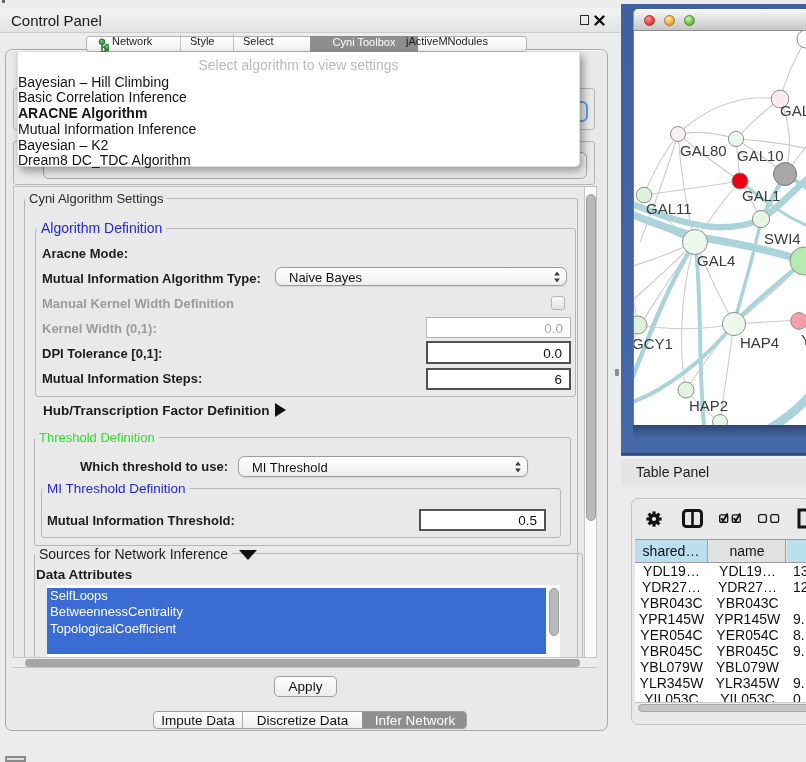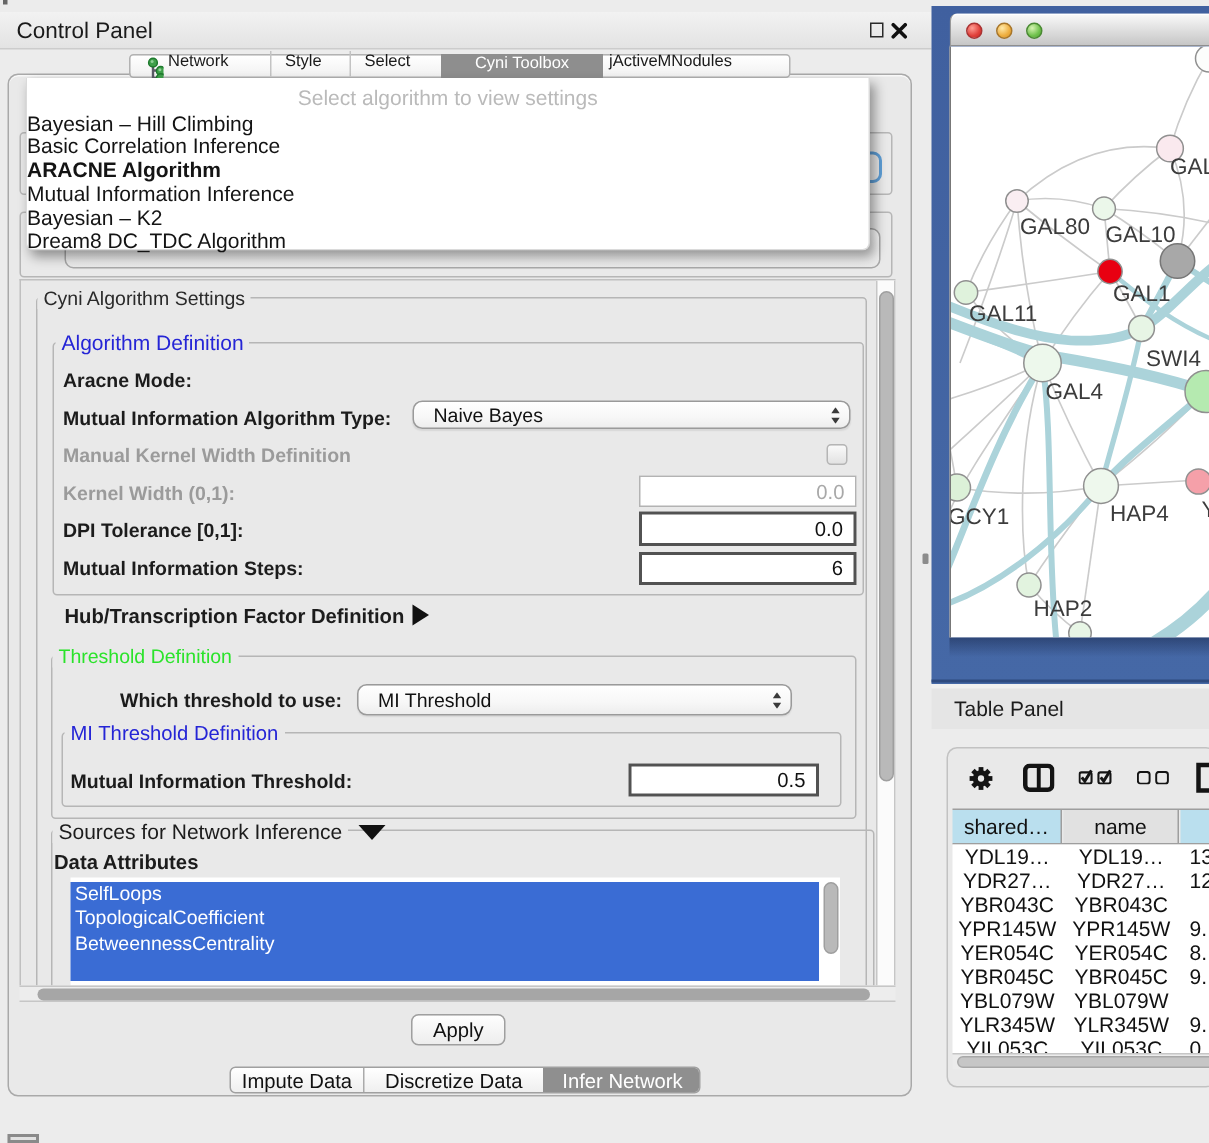--- a/index.html
+++ b/index.html
@@ -54,21 +54,21 @@
     <circle cx="11.2" cy="12.3" r="2.9" fill="#3fa04a" stroke="#1e7a2e" stroke-width="1"></circle>
     <circle cx="11.2" cy="17" r="2.9" fill="#3fa04a" stroke="#1e7a2e" stroke-width="1"></circle>
     <circle cx="5.4" cy="6" r="1" fill="#8fd197"></circle>
     <circle cx="10.6" cy="11.5" r="1" fill="#8fd197"></circle>
   </svg>
   <div class="abs" style="left:26px;top:1px;">Network</div>
   <div class="abs" style="left:94px;top:0;width:1px;height:17px;background:#c3c3c3;"></div>
   <div class="abs" style="left:104px;top:1px;">Style</div>
   <div class="abs" style="left:147px;top:0;width:1px;height:17px;background:#c3c3c3;"></div>
   <div class="abs" style="left:157px;top:1px;">Select</div>
-  <div class="abs" style="left:208px;top:2px;width:108px;height:16px;background:#8e8e8e;color:#fff;text-align:center;">Cyni Toolbox</div>
+  <div class="abs" style="left:224px;top:2px;width:108px;height:16px;background:#8e8e8e;color:#fff;text-align:center;">Cyni Toolbox</div>
   <div class="abs" style="left:320px;top:1px;">jActiveMNodules</div>
 </div>
 
 <div class="abs" style="left:17px;top:52px;width:563px;height:115px;background:#ffffff;border:1px solid #dadada;border-top:none;border-radius:0 0 5px 5px;box-shadow:3px 4px 8px rgba(0,0,0,0.38);z-index:60;">
   <div style="text-align:center;margin-top:5px;font-size:14px;color:#bababa;">Select algorithm to view settings</div>
   <div style="position:absolute;left:0px;top:22.5px;font-size:14px;color:#141414;">
     <div class="pitem">Bayesian – Hill Climbing</div>
     <div class="pitem">Basic Correlation Inference</div>
     <div class="pitem b">ARACNE Algorithm</div>
     <div class="pitem">Mutual Information Inference</div>
@@ -140,22 +140,22 @@
 
   <div class="grp" style="left:33px;top:552px;width:549px;height:130px;"></div>
   <div class="gtitle" style="left:34px;top:545px;color:#1c1c1c;font-size:14px;">Sources for Network Inference</div>
   <div class="abs" style="left:238px;top:549px;width:0;height:0;border-left:9px solid transparent;border-right:9px solid transparent;border-top:10px solid #111;"></div>
 
   <div class="lbl abs" style="left:35px;top:566px;font-size:13.5px;">Data Attributes</div>
 
   <div class="abs" style="left:46px;top:584px;width:513px;height:73px;background:#ffffff;">
     <div class="abs" style="left:0;top:2.5px;width:499px;height:66px;background:#3a6cd4;color:#fff;font-size:13px;">
       <div style="height:16.5px;padding-left:3px;line-height:16.5px;">SelfLoops</div>
+      <div style="height:16.5px;padding-left:3px;line-height:16.5px;">BetweennessCentrality</div>
       <div style="height:16.5px;padding-left:3px;line-height:16.5px;">TopologicalCoefficient</div>
-      <div style="height:16.5px;padding-left:3px;line-height:16.5px;">BetweennessCentrality</div>
       <div style="height:16.5px;padding-left:3px;line-height:16.5px;margin-top:28px;">gal4RGexp</div>
     </div>
     <div class="abs" style="left:502px;top:3px;width:10px;height:48px;background:#b9b9b9;border:1px solid #9f9f9f;border-radius:5px;"></div>
   </div>
 
 </div>
 </div>
 
 <div class="abs" style="left:584px;top:187px;width:13px;height:470px;background:#fbfbfb;border-left:1px solid #c6c6c6;border-right:1px solid #c6c6c6;"></div>
 <div class="abs" style="left:585.5px;top:194px;width:10px;height:327px;background:#b9b9b9;border:1px solid #9f9f9f;border-radius:5px;"></div>

